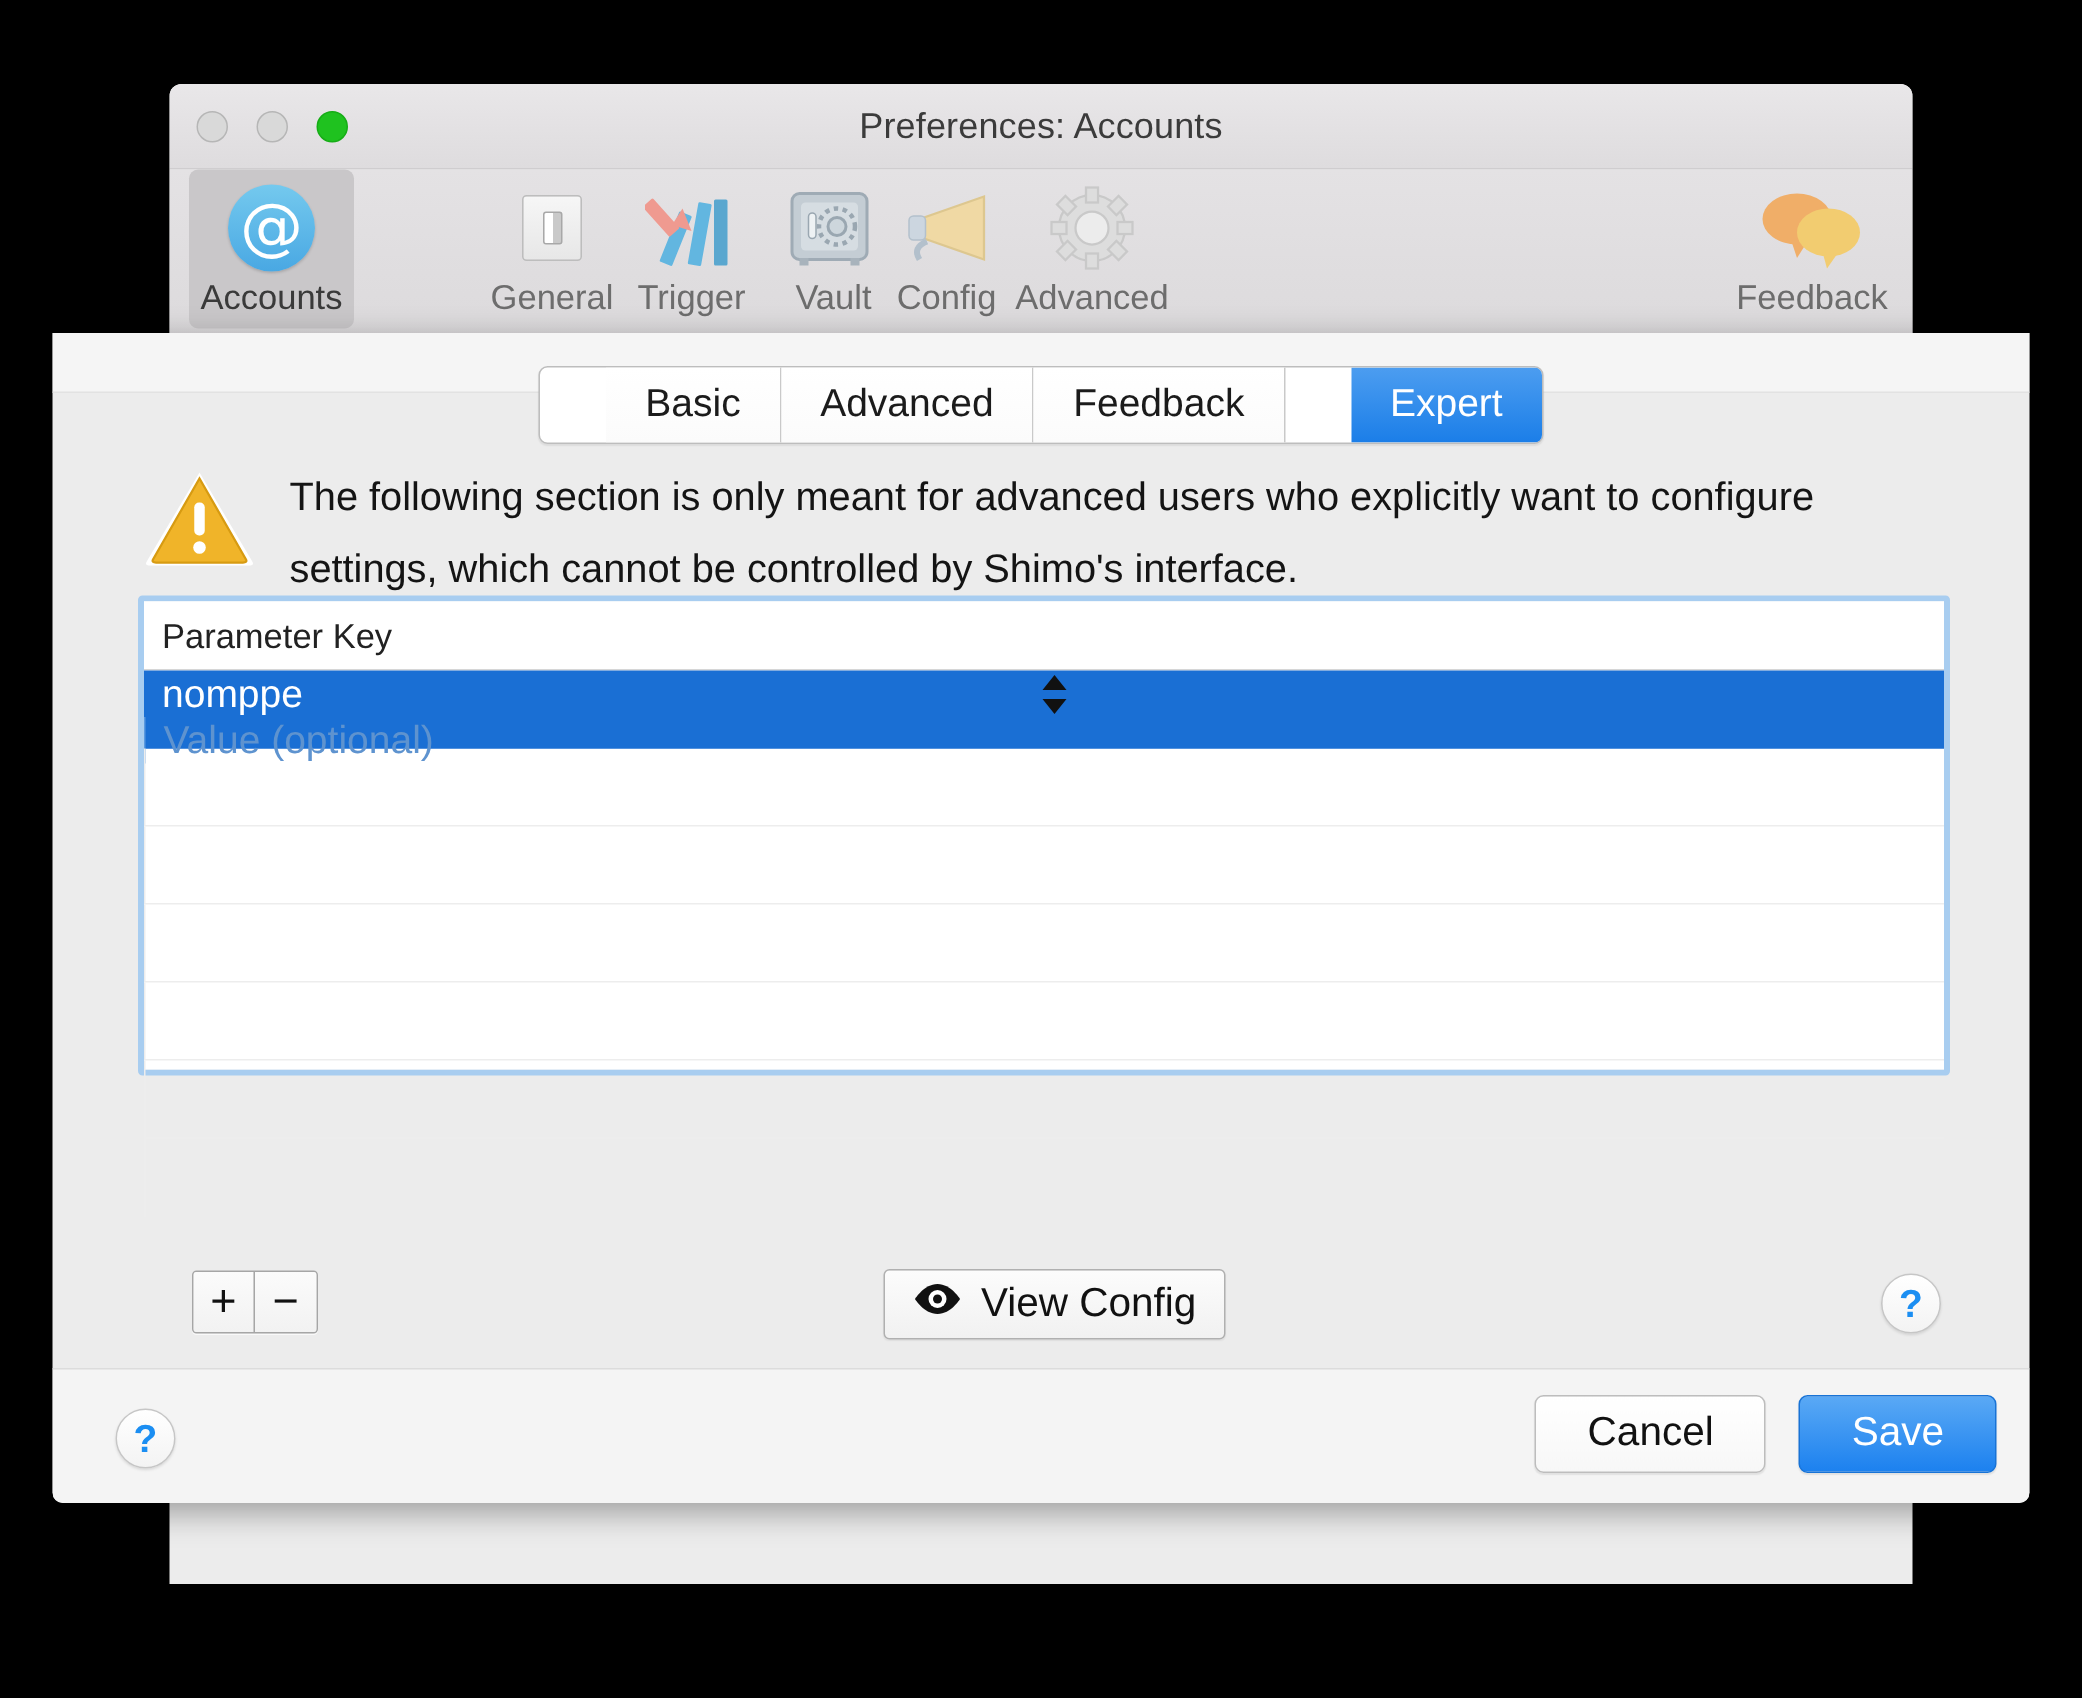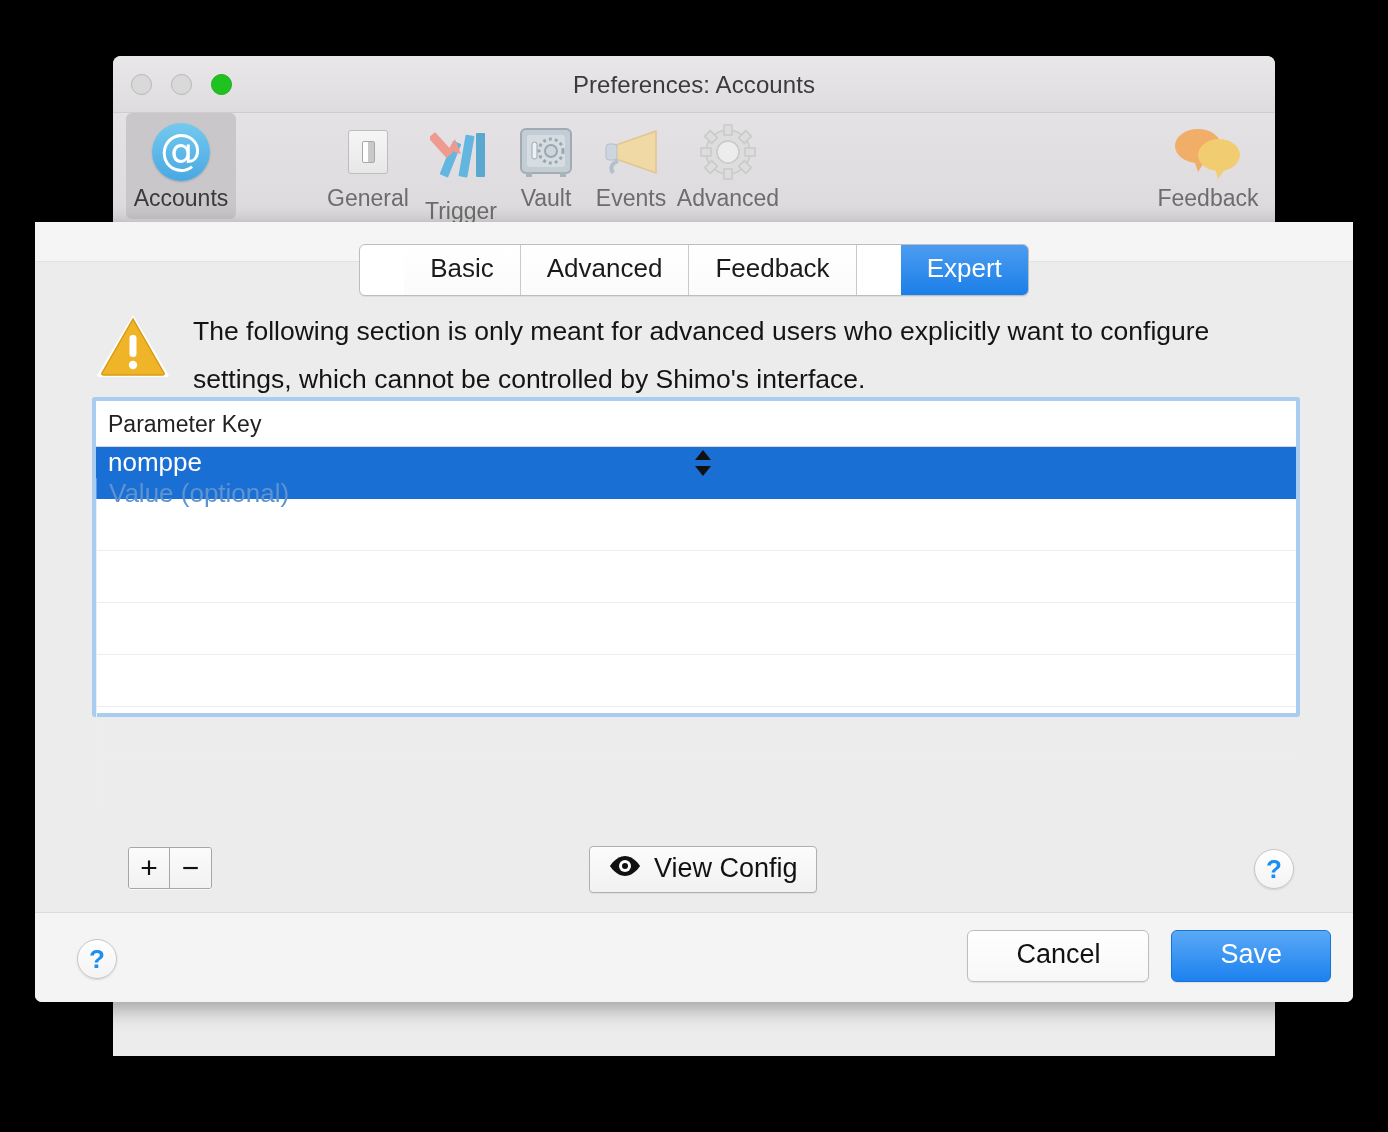--- a/index.html
+++ b/index.html
@@ -197,21 +197,21 @@
   .footer {
     position: absolute; left: 0; right: 0; bottom: 0; height: 90px;
     background: #f4f4f4; border-top: 1px solid #dcdcdc;
   }
   .help-footer { position: absolute; left: 42px; top: 26px; }
   .actions {
     position: absolute; right: 22px; top: 17px;
     display: flex; gap: 22px; align-items: center;
   }
   .btn {
-    font-size: 27px; padding: 8px 48px 11px; border-radius: 6px;
+    font-size: 27px; padding: 8px 34px 11px; border-radius: 6px;
     border: 1px solid #bdbdbd;
     background: linear-gradient(to bottom,#ffffff,#f7f7f7);
     color: #111; box-shadow: 0 1px 1px rgba(0,0,0,.08);
   }
   .btn.primary {
     background: linear-gradient(to bottom,#5aa9f5,#1c81ef);
     border-color: #1873d6; color: #fff;
   }
 </style>
 </head>
@@ -241,36 +241,36 @@
 
       <div class="tb-item" style="left:200px;">
         <div class="tb-glyph">
           <div class="ic-general">
               <i></i>
             </div>
         </div>
         <div class="tb-label">General</div>
       </div>
 
-      <div class="tb-item" style="left:293px;justify-content:space-between;">
+      <div class="tb-item" style="left:293px;">
         <div class="tb-glyph">
           <svg width="62" height="58" viewBox="0 0 62 58">
             <rect x="16" y="18" width="9" height="36" rx="1" fill="#62b6e0" transform="rotate(22 20 36)"></rect>
             <rect x="32" y="12" width="9" height="42" rx="1" fill="#62b6e0" transform="rotate(10 36 33)"></rect>
             <rect x="46" y="10" width="9" height="44" rx="1" fill="#5aa7cf"></rect>
             <g fill="#ef9a90">
               <rect x="6" y="9" width="9" height="27" rx="1" transform="rotate(-42 10 22)"></rect>
               <path d="M31 31 L18 27 L25 16 Z"></path>
             </g>
           </svg>
         </div>
         <div class="tb-label">Trigger</div>
       </div>
 
-      <div class="tb-item" style="left:378px;">
+      <div class="tb-item" style="left:358px;align-items:flex-end;">
         <div class="tb-glyph">
           <svg width="56" height="54" viewBox="0 0 56 54">
             <rect x="3" y="4" width="50" height="44" rx="5" fill="#c4cdd4" stroke="#9fabb5" stroke-width="2"></rect>
             <rect x="9" y="10" width="38" height="32" rx="3" fill="#d6dde2"></rect>
             <circle cx="33" cy="26" r="12" fill="none" stroke="#9aa7b1" stroke-width="3" stroke-dasharray="3 3"></circle>
             <circle cx="33" cy="26" r="6" fill="#cdd6dc" stroke="#9aa7b1" stroke-width="2"></circle>
             <rect x="14" y="17" width="5" height="17" rx="2.5" fill="#eef2f4" stroke="#9aa7b1"></rect>
             <rect x="8" y="47" width="6" height="5" fill="#a8b3bc"></rect>
             <rect x="42" y="47" width="6" height="5" fill="#a8b3bc"></rect>
           </svg>
@@ -279,21 +279,21 @@
       </div>
 
       <div class="tb-item" style="left:463px;">
         <div class="tb-glyph">
           <svg width="62" height="54" viewBox="0 0 62 54">
             <path d="M56 6 L56 48 L16 34 L16 20 Z" fill="#f0d9a4" stroke="#ddc78f" stroke-width="1.5"></path>
             <rect x="6" y="19" width="11" height="16" rx="3" fill="#ccd6e0" stroke="#b3c0cc"></rect>
             <path d="M18 36 q-10 4 -5 12" fill="none" stroke="#b3c0cc" stroke-width="4"></path>
           </svg>
         </div>
-        <div class="tb-label">Events</div>
+        <div class="tb-label">Config</div>
       </div>
 
       <div class="tb-item" style="left:560px;">
         <div class="tb-glyph">
           <svg width="60" height="58" viewBox="0 0 60 58">
             <g fill="#dddddd" stroke="#c9c9c9" stroke-width="1.5">
               <circle cx="30" cy="29" r="22"></circle>
             </g>
             <g fill="#dddddd" stroke="#c9c9c9" stroke-width="1.5">
               <rect x="26" y="2" width="8" height="10"></rect>

